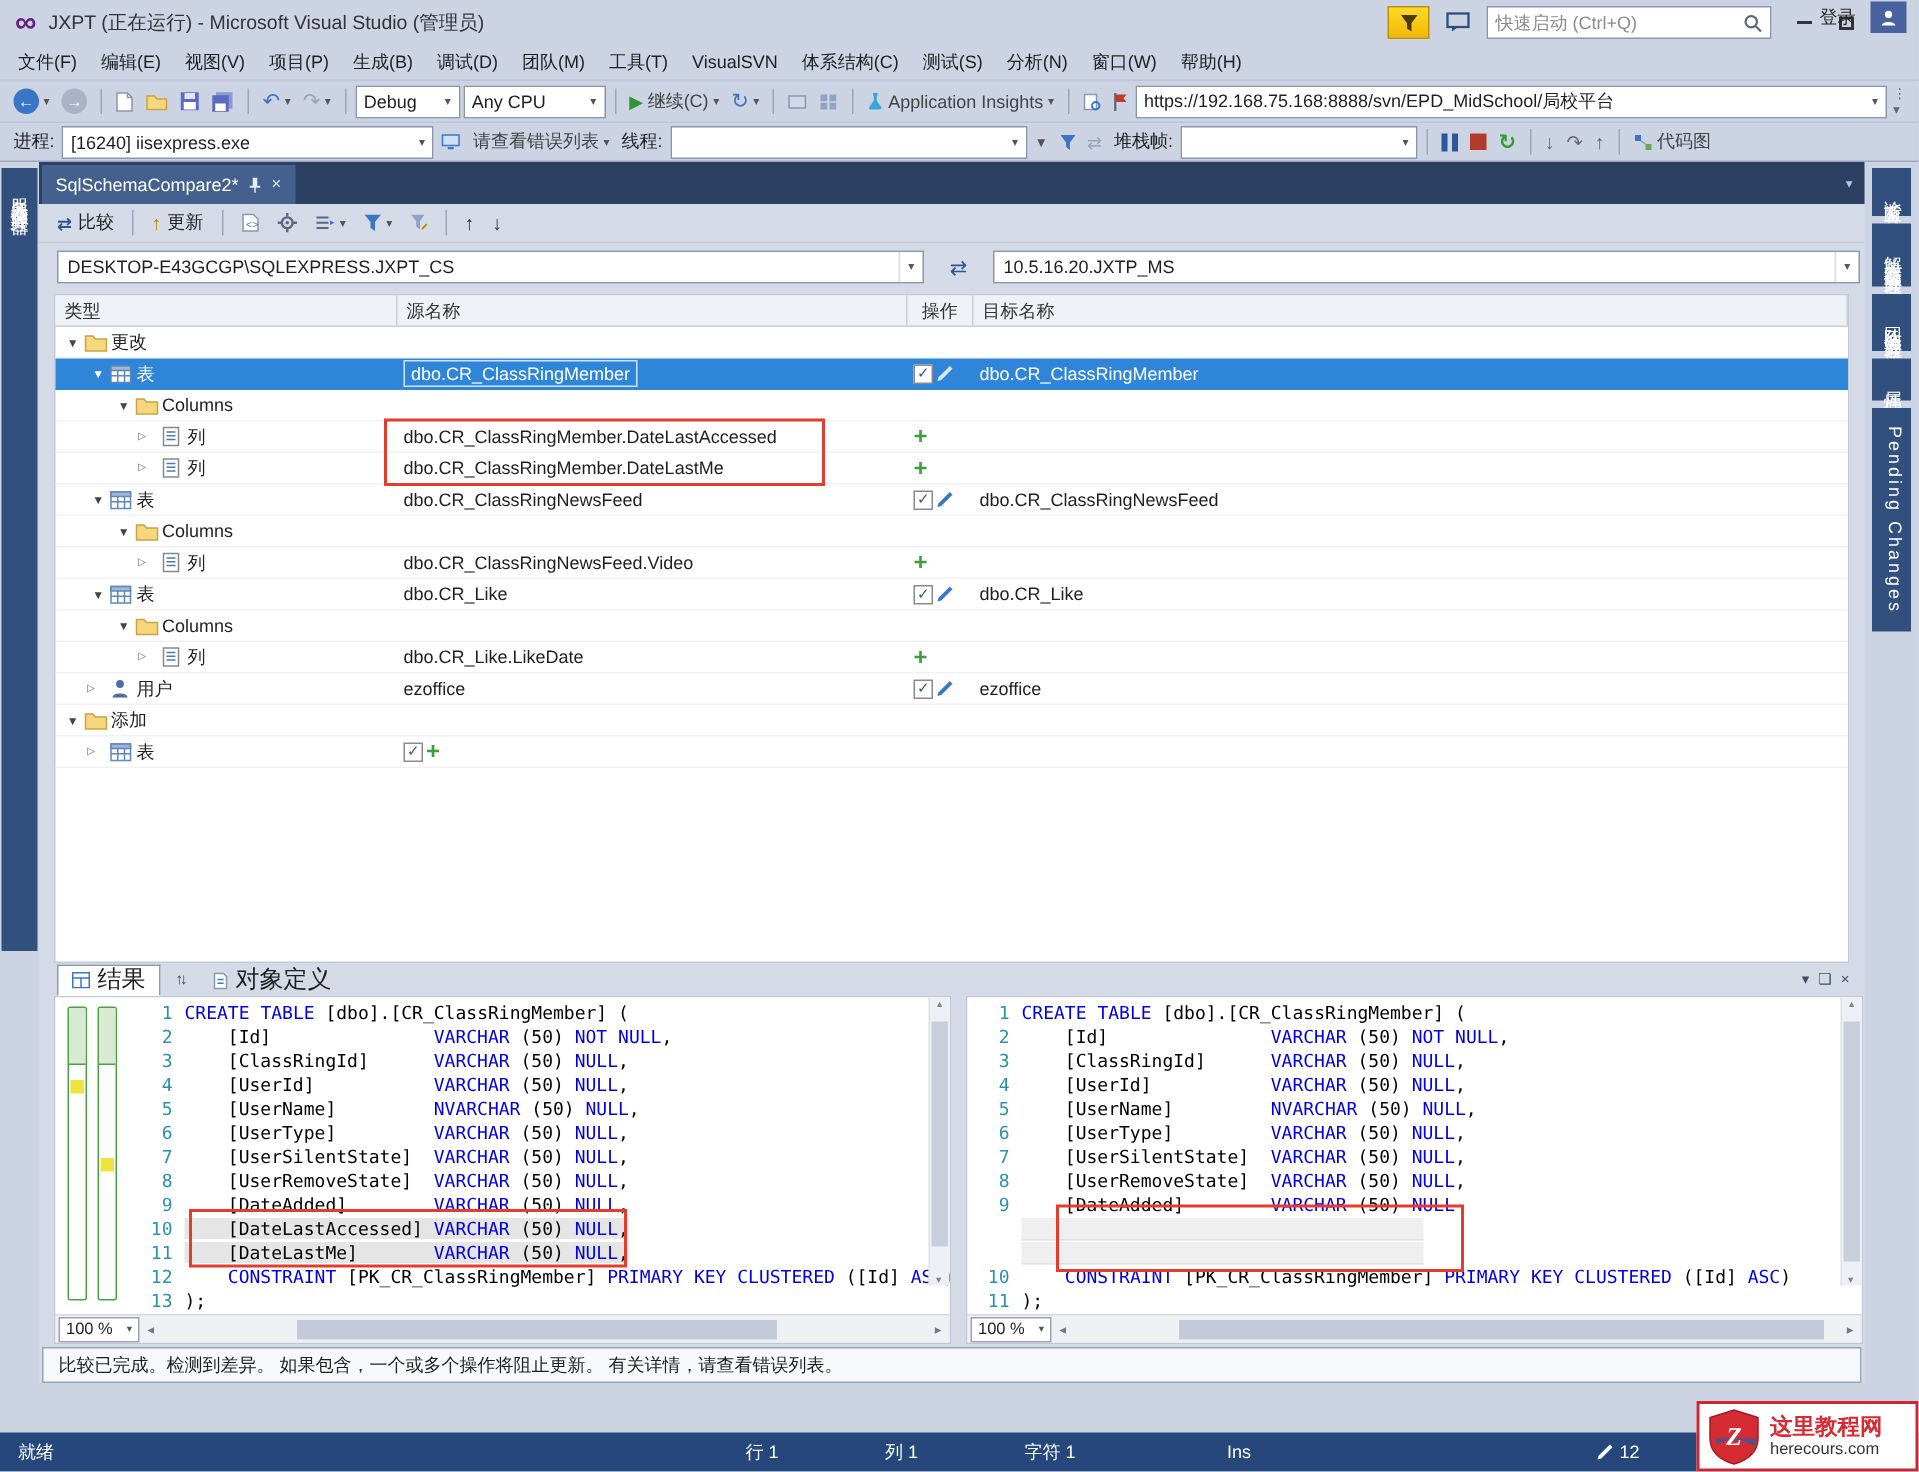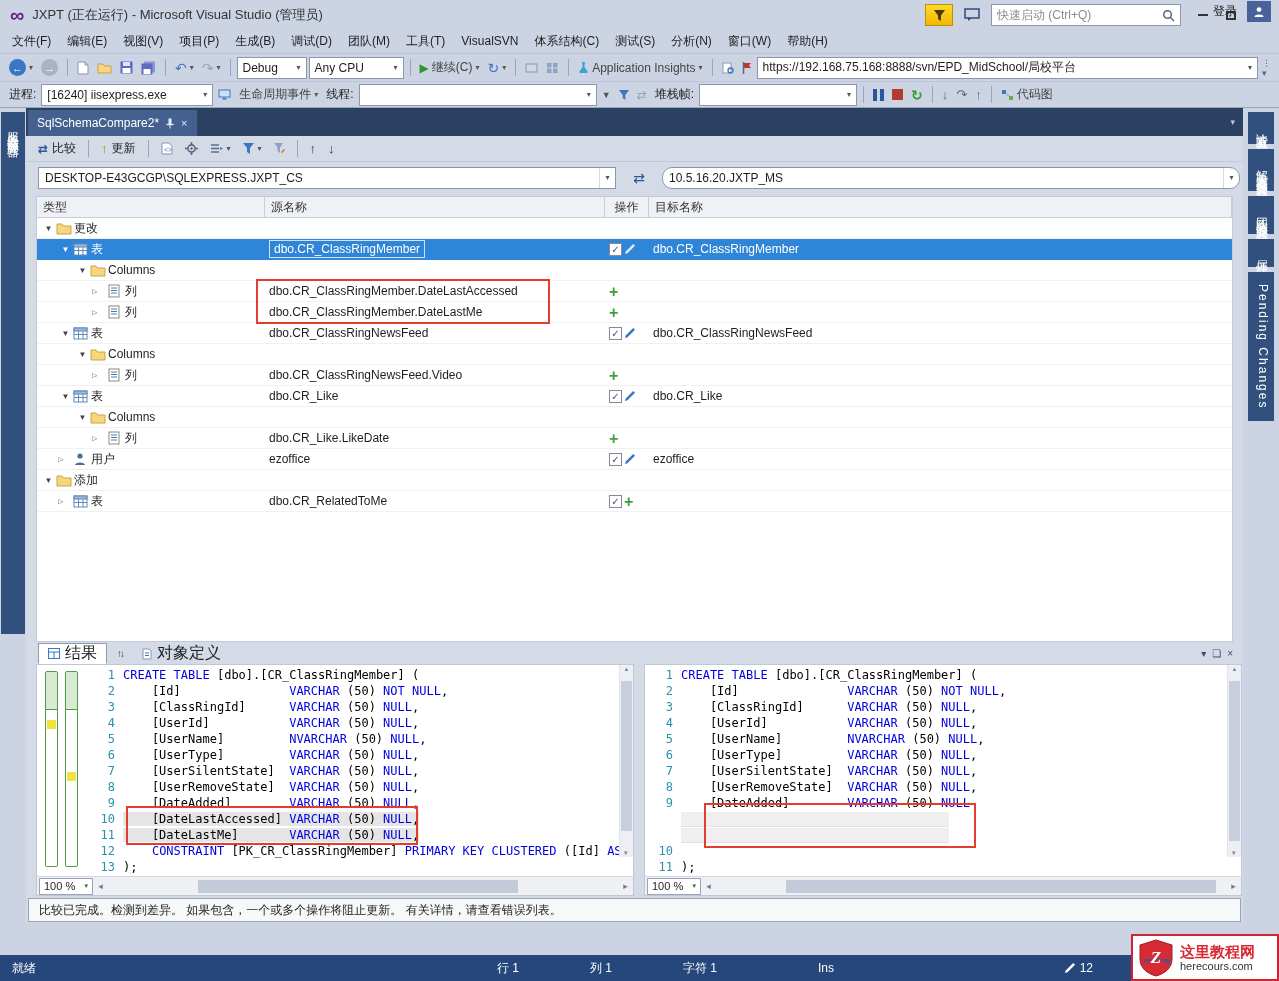--- a/index.html
+++ b/index.html
@@ -67,21 +67,21 @@
   .doc-body { position:absolute; left:26px; top:136px; width:1217px; height:786px; background:#d4dae6; }
   .sc-toolbar { position:absolute; left:0; top:0; width:1217px; height:26px; display:flex; align-items:center; padding:0 8px; gap:4px; border-bottom:1px solid #c2cad9; }
   .sc-btn { height:21px; display:flex; align-items:center; gap:4px; padding:0 4px; color:#1e1e1e; }
   .cmp-glyph { color:#2b579a; font-weight:bold; }
   .upd-glyph { color:#b8860b; font-weight:bold; font-size:13px; }
   .sc-combos { position:absolute; left:0; top:26px; width:1217px; height:34px; }
   .db-combo { position:absolute; top:5px; height:22px; background:#fff; border:1px solid #8a97ad; display:flex; align-items:center; padding-left:6px; }
   .db-combo .c-arrow { margin-left:auto; width:16px; text-align:center; font-size:8px; color:#555; border-left:1px solid #d5dae3; line-height:20px; }
   #src-combo { left:12px; width:578px; }
   #swap-btn { position:absolute; left:598px; top:5px; width:30px; height:22px; display:flex; align-items:center; justify-content:center; color:#2b579a; font-size:14px; }
-  #tgt-combo { left:636px; width:578px;border-radius:10px; }
+  #tgt-combo { left:636px; width:578px; }
 
   .sc-grid { position:absolute; left:10px; top:60px; width:1197px; height:446px; background:#fff; border:1px solid #c2cad9; }
   .g-header { display:flex; height:21px; background:#eef1f5; border-bottom:1px solid #c9ced8; }
   .g-hcell { line-height:20px; padding-left:6px; color:#333; border-right:1px solid #c9ced8; }
   .hc1 { width:228px; } .hc2 { width:340px; } .hc3 { width:44px; text-align:center; padding-left:0; } .hc4 { flex:1; }
   .grow { display:flex; height:21px; align-items:center; border-bottom:1px solid #f1f1f1; }
   .gc { height:21px; display:flex; align-items:center; overflow:hidden; }
   .gc1 { width:228px; } .gc2 { width:340px; padding-left:4px; } .gc3 { width:44px; padding-left:4px; gap:2px; } .gc4 { flex:1; padding-left:4px; }
   .grow.sel { background:#2f86d8; color:#fff; border-bottom-color:#2f86d8; }
   .exp { width:15px; flex:none; text-align:center; font-size:8px; color:#444; }
@@ -312,32 +312,32 @@
       </div>
     <div class="combo url-combo">
         <span>https://192.168.75.168:8888/svn/EPD_MidSchool/局校平台</span>
         <span class="c-arrow">▾</span>
       </div>
     <div class="tb-overflow">⋮<br>▾</div>
   </div>
 
   <div class="toolbar" id="toolbar2">
     <span class="lbl">进程:</span>
-    <div class="combo" style="width:172px;">
+    <div class="combo" style="width:248px;">
         <span>[16240] iisexpress.exe</span>
         <span class="c-arrow">▾</span>
       </div>
     <div class="tb-btn">
         <svg width="13" height="11" viewBox="0 0 13 11">
           <rect x="1" y="1" width="11" height="7" fill="#cfe0f2" stroke="#3a76c4"></rect>
           <rect x="4.5" y="9" width="4" height="1.5" fill="#3a76c4"></rect>
         </svg>
       </div>
     <div class="tb-btn">
-        <span>生命周期事件</span>
+        <span>请查看错误列表</span>
         <span class="tb-caret">▾</span>
       </div>
     <span class="lbl">线程:</span>
     <div class="combo" style="width:238px;">
         <span></span>
         <span class="c-arrow">▾</span>
       </div>
     <div class="tb-btn">
         <span class="tb-caret" style="font-size:9px;">▼</span>
       </div>
@@ -764,23 +764,20 @@
                 <svg width="15" height="14" viewBox="0 0 15 14">
                   <rect x="1" y="2" width="13" height="11" fill="#fff" stroke="#5f87b9"></rect>
                   <rect x="1" y="2" width="13" height="3" fill="#9db8d8" stroke="#5f87b9"></rect>
                   <line x1="5.5" y1="5" x2="5.5" y2="13" stroke="#5f87b9"></line>
                   <line x1="10" y1="5" x2="10" y2="13" stroke="#5f87b9"></line>
                   <line x1="1" y1="8.5" x2="14" y2="8.5" stroke="#5f87b9"></line>
                 </svg>
               </span>
               <span class="tlabel">表</span>
             </div>
-            <div class="gc gc2">
-              <span>dbo.CR_RelatedToMe</span>
-            </div>
             <div class="gc gc3">
               <span class="cb">✓</span>
               <span class="plus">+</span>
             </div>
             <div class="gc gc4"></div>
           </div>
         </div>
     </div>
 
     <div class="sc-res-header">
@@ -931,20 +928,21 @@
             <div class="cl">
               <span class="ln"></span>
               <div class="phbar"></div>
             </div>
             <div class="cl">
               <span class="ln"></span>
               <div class="phbar"></div>
             </div>
             <div class="cl">
               <span class="ln">10</span>
+              <span class="tx">    <span class="kw">CONSTRAINT</span> [PK_CR_ClassRingMember] <span class="kw">PRIMARY</span> <span class="kw">KEY</span> <span class="kw">CLUSTERED</span> ([Id] <span class="kw">ASC</span>)</span>
             </div>
             <div class="cl">
               <span class="ln">11</span>
               <span class="tx">);</span>
             </div>
           </div>
         <div class="vscroll">▴<div class="vthumb" style="top:16px; height:160px;"></div><span style="position:absolute; bottom:0; left:4px;">▾</span></div>
       </div>
       <div class="pane-hscroll">
         <div class="zoom">

